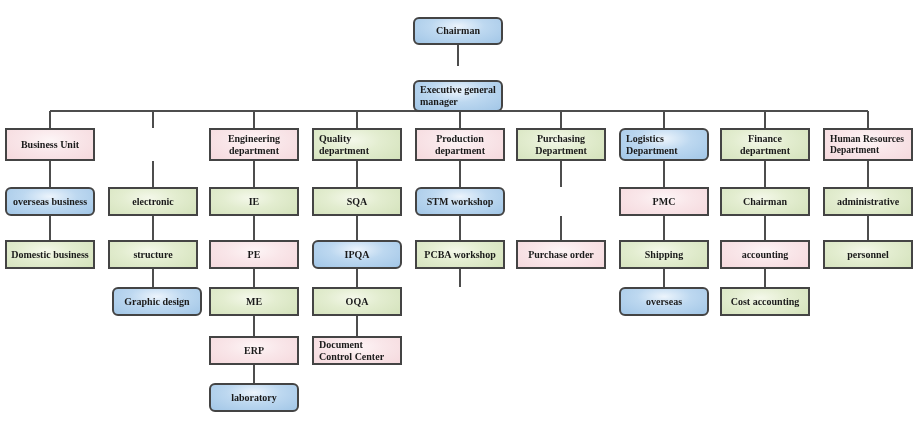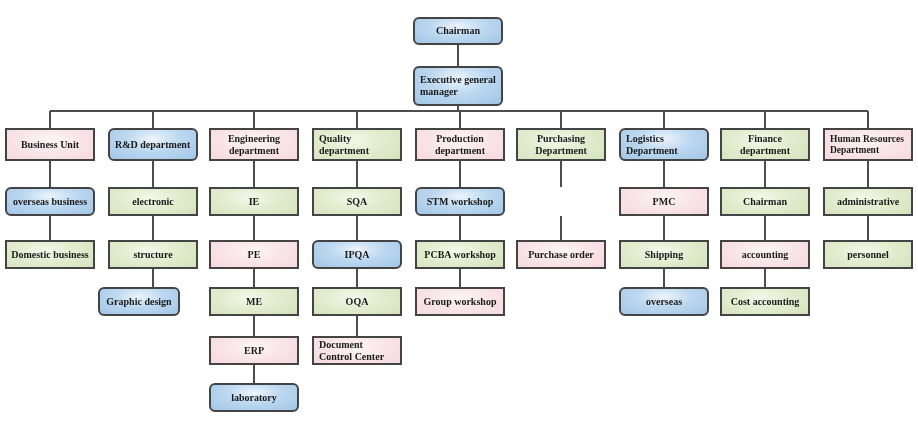--- a/index.html
+++ b/index.html
@@ -73,53 +73,51 @@
   <div class="line v" style="left:663px;top:269px;height:18px"></div>
 
   <div class="line v" style="left:764px;top:161px;height:26px"></div>
   <div class="line v" style="left:764px;top:216px;height:24px"></div>
   <div class="line v" style="left:764px;top:269px;height:18px"></div>
 
   <div class="line v" style="left:867px;top:161px;height:26px"></div>
   <div class="line v" style="left:867px;top:216px;height:24px"></div>
 
   <div class="box c-blue center" style="left:413px;top:17px;width:90px;height:28px">Chairman</div>
-  <div class="box c-blue left" style="left:413px;top:66px;width:90px;height:40px">Executive general manager</div>
+  <div class="box c-blue left" style="left:413px;top:80px;width:90px;height:32px">Executive general manager</div>
 
   <div class="box c-pink center" style="left:5px;top:128px;width:90px;height:33px">Business Unit</div>
-  <div class="box c-blue left" style="left:108px;top:128px;width:90px;height:33px">R&amp;D department</div>
   <div class="box c-pink center" style="left:209px;top:128px;width:90px;height:33px">Engineering department</div>
   <div class="box c-green left" style="left:312px;top:128px;width:90px;height:33px">Quality department</div>
   <div class="box c-pink center" style="left:415px;top:128px;width:90px;height:33px">Production department</div>
   <div class="box c-green center" style="left:516px;top:128px;width:90px;height:33px">Purchasing Department</div>
   <div class="box c-blue left" style="left:619px;top:128px;width:90px;height:33px">Logistics Department</div>
   <div class="box c-green center" style="left:720px;top:128px;width:90px;height:33px">Finance department</div>
   <div class="box c-pink left xs" style="left:823px;top:128px;width:90px;height:33px">Human Resources Department</div>
 
   <div class="box c-blue center" style="left:5px;top:187px;width:90px;height:29px">overseas business</div>
   <div class="box c-green center" style="left:5px;top:240px;width:90px;height:29px">Domestic business</div>
 
   <div class="box c-green center" style="left:108px;top:187px;width:90px;height:29px">electronic</div>
   <div class="box c-green center" style="left:108px;top:240px;width:90px;height:29px">structure</div>
-  <div class="box c-blue center" style="left:98px;top:287px;width:82px;height:29px">Graphic design</div>
+  <div class="box c-blue center" style="left:112px;top:287px;width:90px;height:29px">Graphic design</div>
 
   <div class="box c-green center" style="left:209px;top:187px;width:90px;height:29px">IE</div>
   <div class="box c-pink center" style="left:209px;top:240px;width:90px;height:29px">PE</div>
   <div class="box c-green center" style="left:209px;top:287px;width:90px;height:29px">ME</div>
   <div class="box c-pink center" style="left:209px;top:336px;width:90px;height:29px">ERP</div>
   <div class="box c-blue center" style="left:209px;top:383px;width:90px;height:29px">laboratory</div>
 
   <div class="box c-green center" style="left:312px;top:187px;width:90px;height:29px">SQA</div>
   <div class="box c-blue center" style="left:312px;top:240px;width:90px;height:29px">IPQA</div>
   <div class="box c-green center" style="left:312px;top:287px;width:90px;height:29px">OQA</div>
   <div class="box c-pink left" style="left:312px;top:336px;width:90px;height:29px">Document Control Center</div>
 
   <div class="box c-blue center" style="left:415px;top:187px;width:90px;height:29px">STM workshop</div>
   <div class="box c-green center" style="left:415px;top:240px;width:90px;height:29px">PCBA workshop</div>
-  <div class="box c-pink center" style="left:415px;top:287px;width:90px;height:29px">Group workshop</div>
 
   <div class="box c-pink center" style="left:516px;top:240px;width:90px;height:29px">Purchase order</div>
 
   <div class="box c-pink center" style="left:619px;top:187px;width:90px;height:29px">PMC</div>
   <div class="box c-green center" style="left:619px;top:240px;width:90px;height:29px">Shipping</div>
   <div class="box c-blue center" style="left:619px;top:287px;width:90px;height:29px">overseas</div>
 
   <div class="box c-green center" style="left:720px;top:187px;width:90px;height:29px">Chairman</div>
   <div class="box c-pink center" style="left:720px;top:240px;width:90px;height:29px">accounting</div>
   <div class="box c-green center" style="left:720px;top:287px;width:90px;height:29px">Cost accounting</div>

